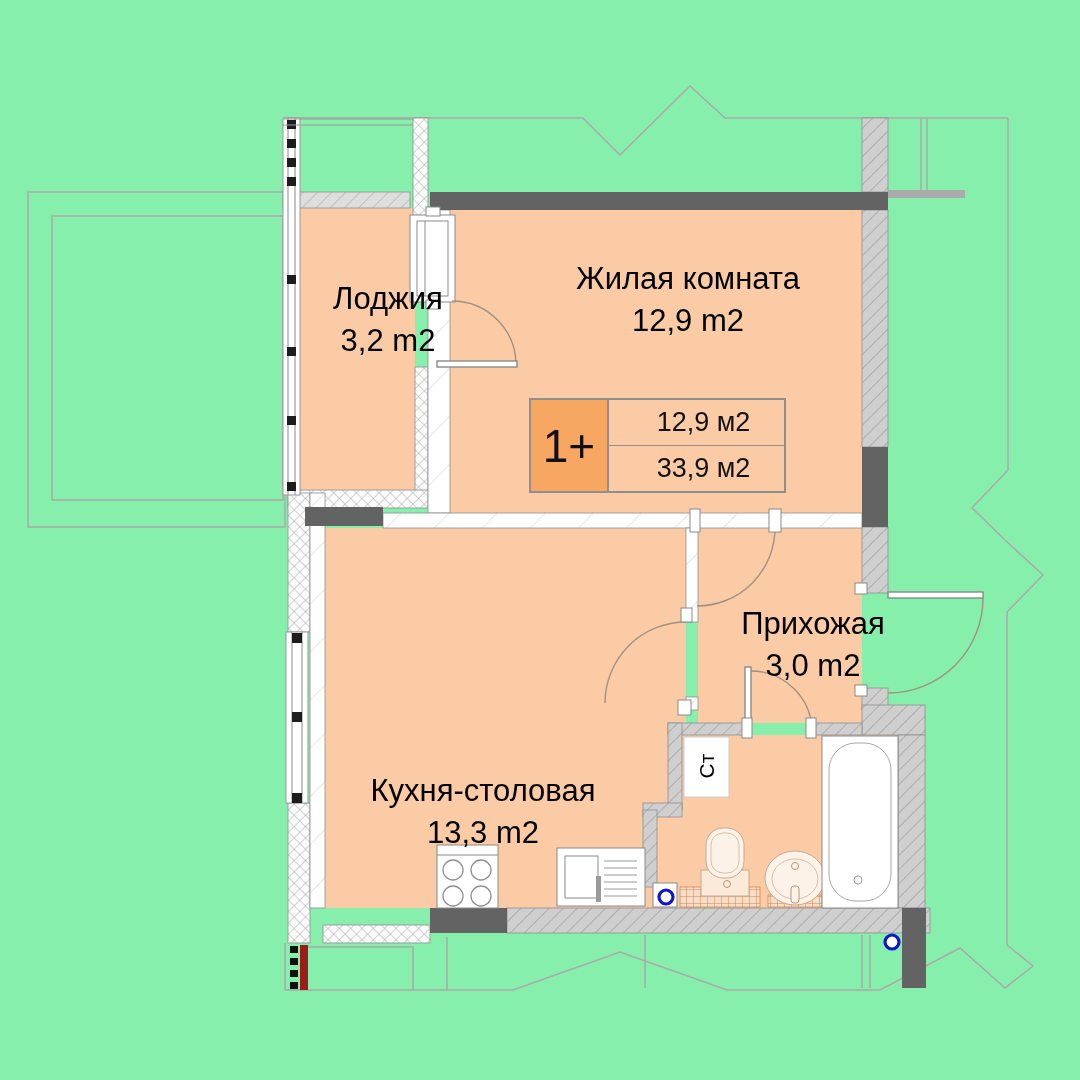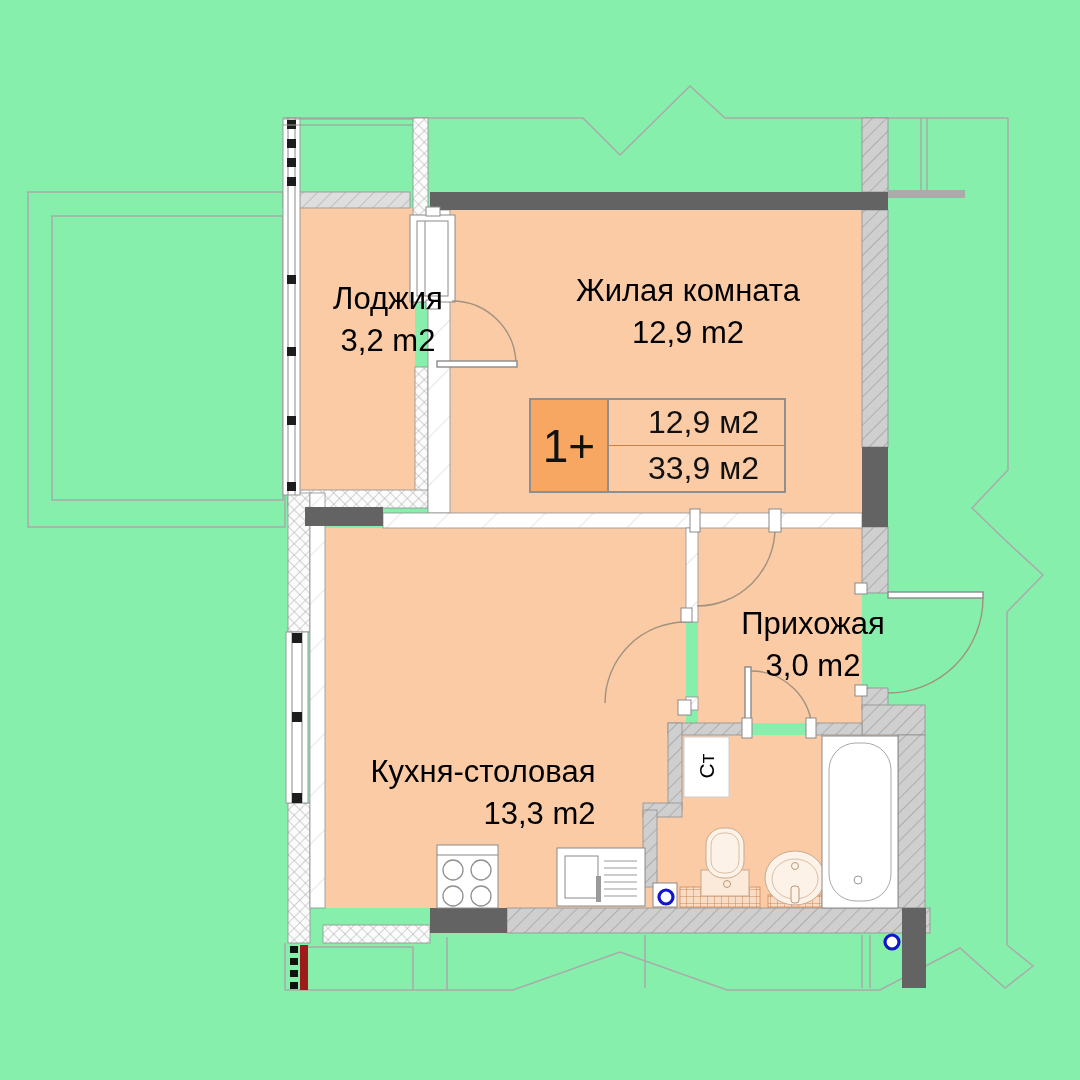--- a/index.html
+++ b/index.html
@@ -9,21 +9,21 @@
   .room-label{position:absolute;transform:translate(-50%,-50%);text-align:center;
               color:#000;font-size:31px;line-height:1.34;white-space:nowrap;z-index:5;}
   .washer-label{position:absolute;transform:translate(-50%,-50%) rotate(-90deg);
                 font-size:21px;color:#000;z-index:5;}
   .legend{position:absolute;left:529px;top:398px;width:257px;height:95px;display:flex;
           border:2px solid #8f8f8f;box-sizing:border-box;z-index:5;}
   .legend-type{width:76px;background:#f8a763;border-right:2px solid #8f8f8f;display:flex;
                align-items:center;justify-content:center;font-size:46px;color:#111;}
   .legend-rows{flex:1;display:flex;flex-direction:column;}
   .legend-row{flex:1;display:flex;align-items:center;justify-content:center;
-              font-size:32px;color:#111;padding-left:14px;box-sizing:border-box;}
+              font-size:27px;color:#111;padding-left:14px;box-sizing:border-box;}
   .legend-row + .legend-row{border-top:1.5px solid #8f8f8f;}
 </style>
 </head>
 <body>
 
 <div class="plan">
 
 <svg width="1080" height="1080" viewBox="0 0 1080 1080">
   <defs>
     <pattern id="hatch" patternUnits="userSpaceOnUse" width="10" height="10" patternTransform="rotate(45 0 0)">
@@ -221,25 +221,25 @@
       <rect x="290" y="970" width="8" height="7"></rect>
           <rect x="290" y="982" width="8" height="7"></rect>
     </g>
   </g>
 </svg>
 
 <div class="room-label" style="left:388px;top:320px;">
   <div>Лоджия</div>
   <div>3,2 m2</div>
 </div>
-<div class="room-label" style="left:688px;top:312px;">
+<div class="room-label" style="left:688px;top:300px;">
   <div>Жилая комната</div>
   <div>12,9 m2</div>
 </div>
-<div class="room-label" style="left:483px;top:793px;text-align:right;">
+<div class="room-label" style="left:483px;top:812px;">
   <div>Кухня-столовая</div>
   <div>13,3 m2</div>
 </div>
 <div class="room-label" style="left:765px;top:645px;margin-left:48px;">
   <div>Прихожая</div>
   <div>3,0 m2</div>
 </div>
 
 <div class="washer-label" style="left:707px;top:766px;">Ст</div>
 

